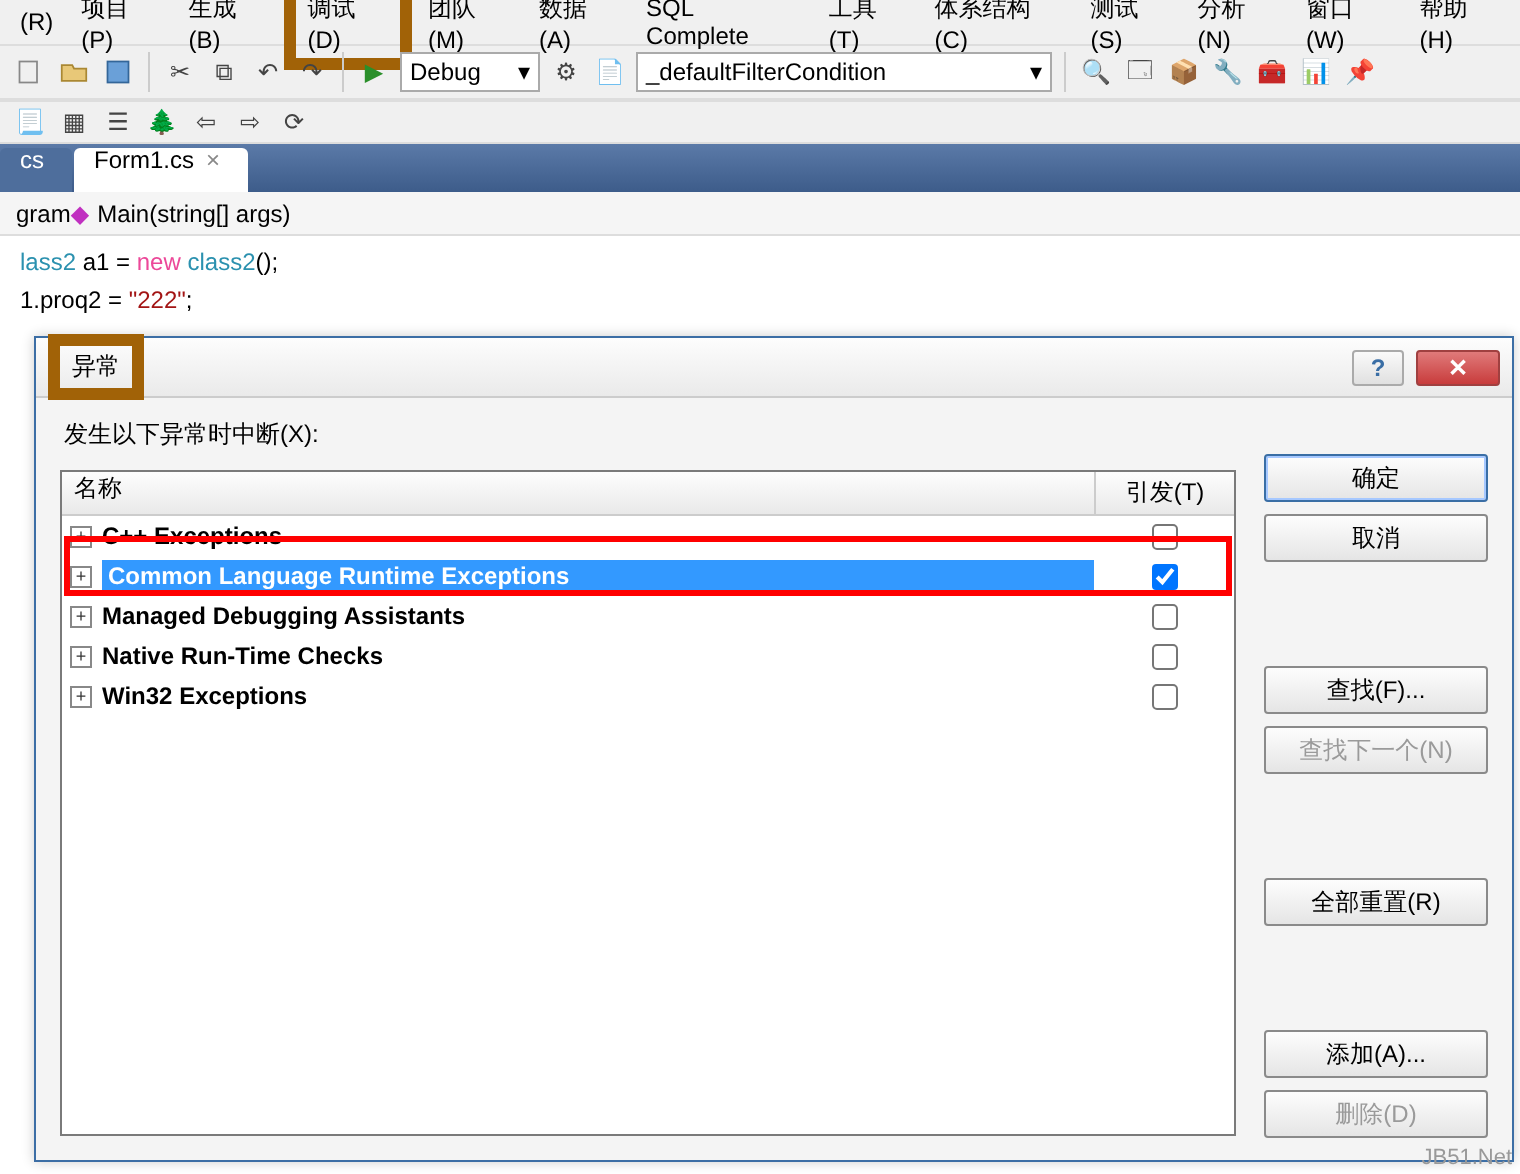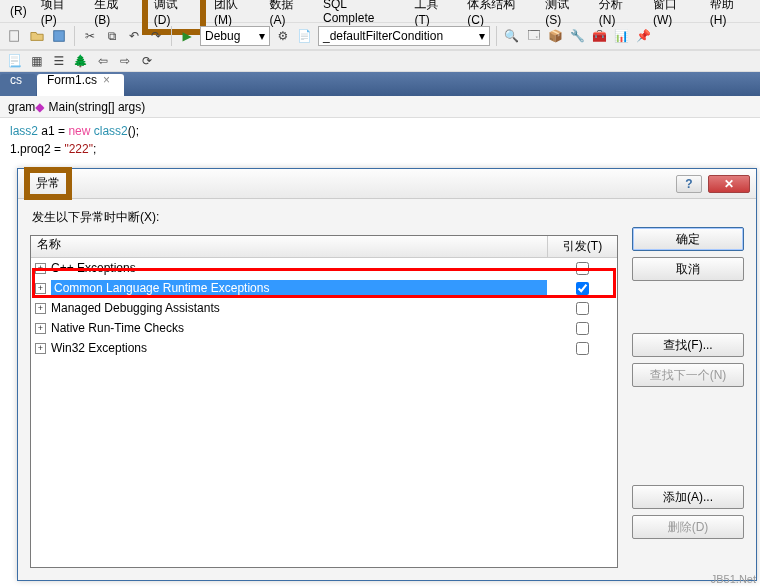--- a/index.html
+++ b/index.html
@@ -5,21 +5,21 @@
 *{box-sizing:border-box;margin:0;padding:0;font-family:"Microsoft YaHei",Tahoma,sans-serif;font-size:12px}
 body{background:#fff;width:760px;height:587px;overflow:hidden;position:relative}
 .menubar{background:#f0f0f0;height:22px;display:flex;align-items:center;padding:0 4px;gap:2px}
 .menubar .mi{padding:2px 6px;color:#000;cursor:default}
 .hl-red{border:6px solid #a16207}
 .toolbar{background:#f0f0f0;height:28px;border-top:1px solid #ddd;border-bottom:1px solid #ddd;display:flex;align-items:center;padding:0 6px;gap:4px}
 .tb-btn{width:18px;height:18px;display:flex;align-items:center;justify-content:center;color:#444}
 .tb-btn svg{width:14px;height:14px}
 .combo{height:20px;border:1px solid #aaa;background:#fff;display:flex;align-items:center;padding:0 4px;font-size:11px}
 .combo.small{width:70px}
-.combo.big{width:172px}
+.combo.big{width:208px}
 .tb-sep{width:1px;height:20px;background:#ccc;margin:0 2px}
 .tabbar{height:24px;background:linear-gradient(#5b7aa8,#3d5c8a);display:flex;align-items:flex-end;padding-left:0;gap:1px}
 .tab{height:22px;padding:3px 14px 14px 10px;background:#4e6e9c;color:#fff;border-top-left-radius:3px;border-top-right-radius:3px;display:flex;align-items:center;gap:6px}
 .tab.active{background:#fff;color:#000}
 .tab .x{color:#888}
 .subbar{height:22px;background:#f5f5f5;border-bottom:1px solid #ddd;display:flex;align-items:center;padding:0 8px}
 .subbar .right{display:flex;align-items:center;gap:4px}
 .code{padding:4px 10px;font-family:Consolas,monospace;font-size:13px;line-height:18px;white-space:pre}
 .kw-blue{color:#ec4899}.kw-brick{color:#a31515}.kw-black{color:#000}.linep{color:#2b91af}
 .dialog{position:absolute;left:17px;top:168px;width:740px;height:413px;border:1px solid #3c6ea5;background:#f4f4f4;box-shadow:0 0 6px rgba(0,0,0,.2)}
@@ -29,21 +29,21 @@
 .dlg-ctrls .help{width:26px;height:18px;border:1px solid #aaa;background:linear-gradient(#fafafa,#e0e0e0);display:flex;align-items:center;justify-content:center;color:#3a6ea5;font-weight:bold;border-radius:2px}
 .dlg-ctrls .close{width:42px;height:18px;border:1px solid #a04040;background:linear-gradient(#e07a7a,#c83c3c);display:flex;align-items:center;justify-content:center;color:#fff;font-weight:bold;border-radius:2px}
 .dlg-body{position:absolute;left:12px;right:12px;top:40px;bottom:12px}
 .prompt{margin:0 0 8px 2px}
 .list-wrap{position:absolute;left:0;top:26px;width:588px;bottom:0;background:#fff;border:1px solid #7a7a7a}
 .list-head{height:22px;background:linear-gradient(#fdfdfd,#e9e9e9);border-bottom:1px solid #ccc;display:flex;align-items:flex-start}
 .list-head .c-name{flex:1;padding-left:6px}
 .list-head .c-trig{width:70px;text-align:center;border-left:1px solid #ccc;height:100%;display:flex;align-items:center;justify-content:center}
 .row{height:20px;display:flex;align-items:center;padding-left:4px}
 .row .exp{width:11px;height:11px;border:1px solid #888;display:flex;align-items:center;justify-content:center;font-size:9px;line-height:9px;color:#333;margin-right:5px;background:#fff}
-.row .lbl{flex:1;font-weight:normal}
+.row .lbl{flex:1;font-weight:bold}
 .row .chk{width:70px;display:flex;justify-content:center}
 .row .chk input{pointer-events:none}
 .row.sel .lbl{background:#3399ff;color:#fff;padding:1px 3px}
 .hl-row{position:absolute;border:3px solid red;pointer-events:none}
 .btns{position:absolute;right:0;top:18px;width:112px;display:flex;flex-direction:column;gap:6px}
 .btn{height:24px;border:1px solid #8a8a8a;background:linear-gradient(#fdfdfd,#e5e5e5);display:flex;align-items:center;justify-content:center;border-radius:2px;cursor:default}
 .btn.def{border:1px solid #3a6ea5;box-shadow:0 0 0 1px #a6c8ff inset}
 .btn.dis{color:#9a9a9a}
 .spacer{height:40px}
 .watermark{position:absolute;right:4px;bottom:2px;color:#999;font-size:11px}
@@ -197,20 +197,21 @@
       <div class="hl-row" id="hlrow" style="left: 1px; right: 1px; top: 32px; height: 30px;"></div>
     </div>
 
     <div class="btns">
       <div class="btn def">确定</div>
       <div class="btn">取消</div>
       <div class="spacer"></div>
       <div class="btn">查找(F)...</div>
       <div class="btn dis">查找下一个(N)</div>
       <div class="spacer"></div>
+      <div class="btn">全部重置(R)</div>
       <div class="spacer"></div>
       <div class="btn">添加(A)...</div>
       <div class="btn dis">删除(D)</div>
     </div>
   </div>
 </div>
 
 <div class="watermark">JB51.Net</div>
 
 </body></html>

